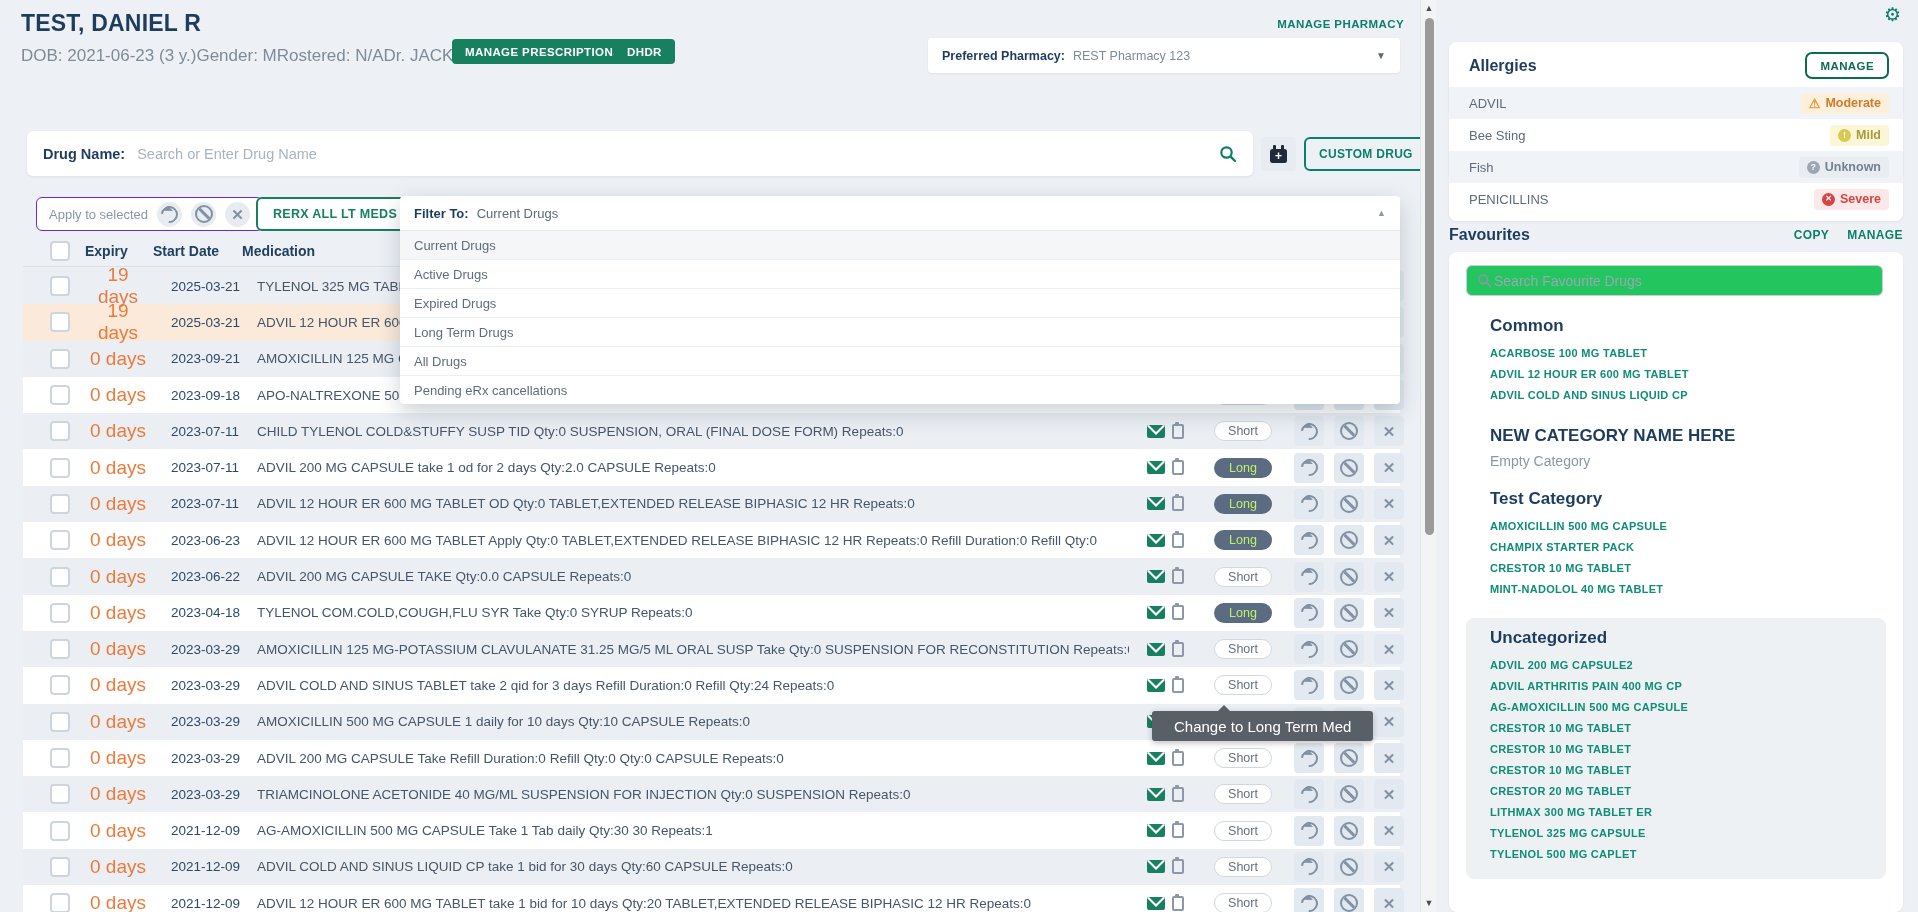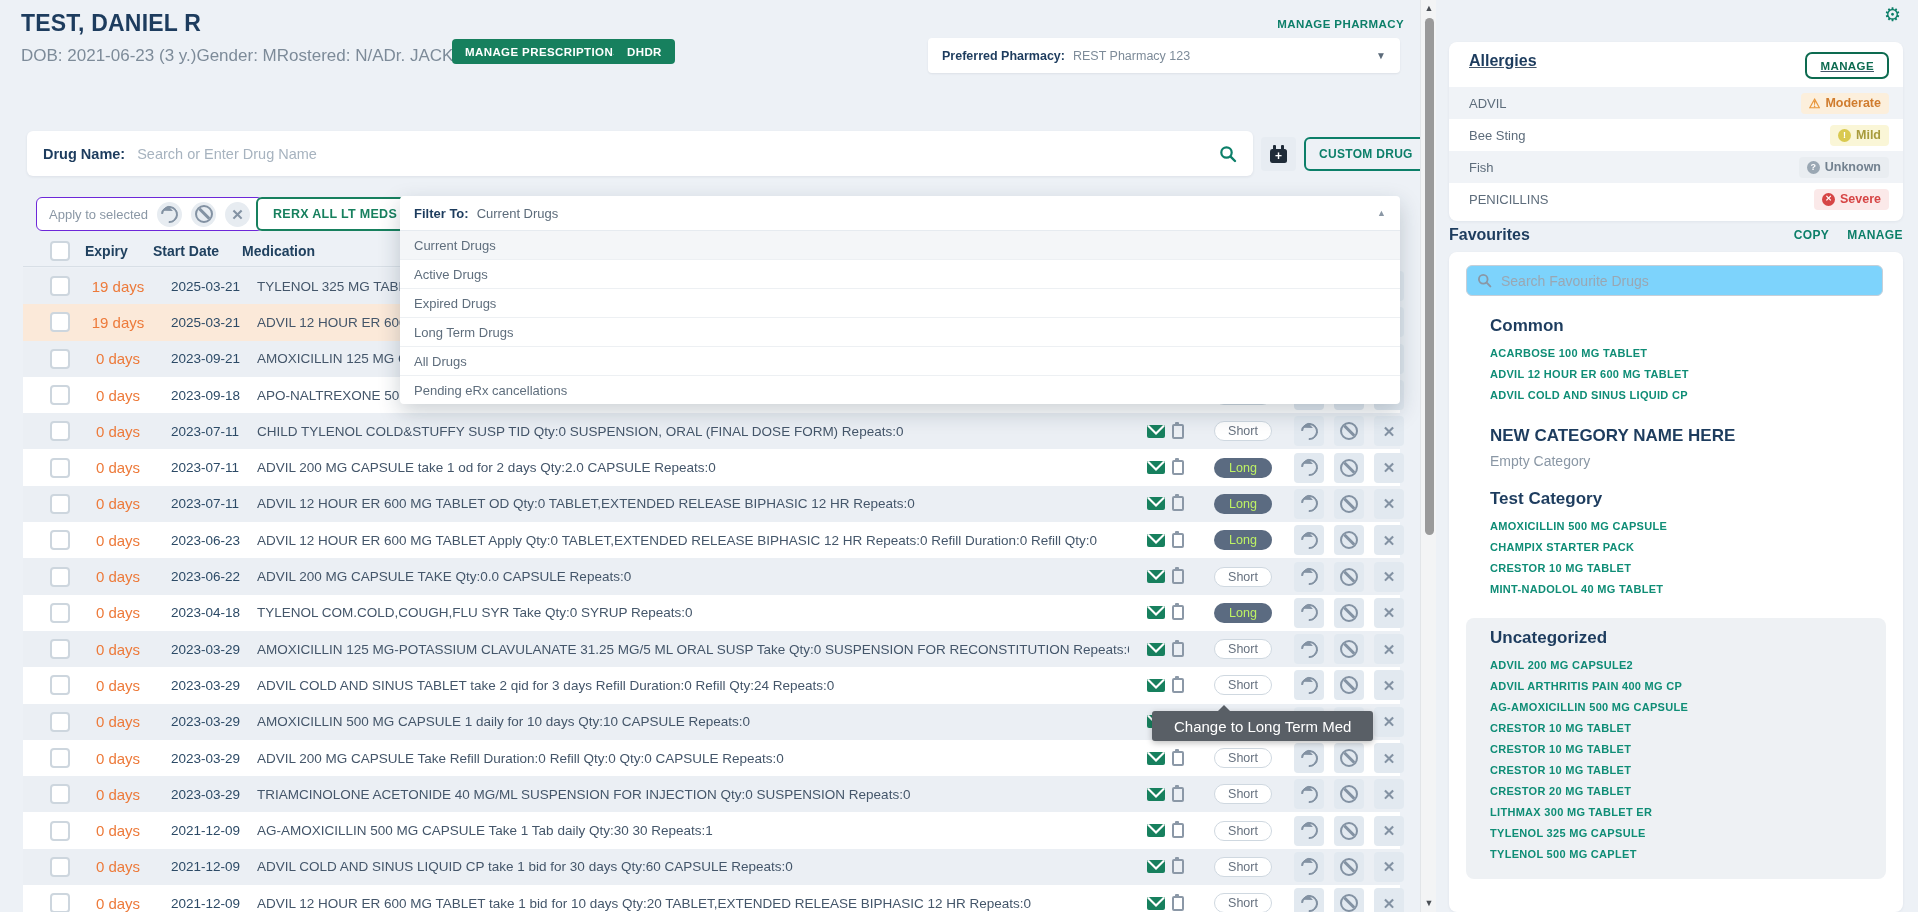--- a/index.html
+++ b/index.html
@@ -51,21 +51,21 @@
   .thead{position:absolute;left:23px;top:236px;width:1377px;height:31px;display:flex;align-items:center;
          border-bottom:1px solid #d8dfe6;box-sizing:border-box;font-weight:bold;color:#20415f;font-size:14px;}
   .cb{width:20px;height:20px;background:#fff;border:2px solid #cdd6de;border-radius:4px;box-sizing:border-box;flex:none;cursor:pointer;}
   .thead .cb{margin-left:27px;}
   .h-exp{margin-left:15px;width:68px;} .h-date{width:89px;}
   .tbody{position:absolute;left:23px;top:268px;width:1377px;}
   .trow{height:36.3px;display:flex;align-items:center;background:#fff;}
   .trow.stripe{background:#ebeff4;}
   .trow.peach{background:#fbe9d9;}
   .c-cb{margin-left:27px;}
-  .c-exp{margin-left:15px;width:66px;text-align:center;color:#ed7a3a;font-size:15px;flex:none;}
+  .c-exp{margin-left:15px;width:66px;text-align:center;color:#ed7a3a;font-size:19px;flex:none;}
   .c-date{margin-left:20px;width:80px;color:#2c4a66;font-size:13.5px;flex:none;}
   .c-med{margin-left:6px;width:872px;white-space:nowrap;overflow:hidden;font-size:13.5px;color:#44566a;flex:none;}
   .ic-env{margin-left:18px;width:18px;height:13px;background:#17805e;border-radius:2px;position:relative;overflow:hidden;flex:none;cursor:pointer;}
   .ic-env::before{content:"";position:absolute;left:2px;top:-7px;width:10px;height:10px;background:#17805e;border:2px solid #fff;transform:rotate(45deg);}
   .ic-clip{margin-left:7px;width:12px;height:15px;border:2px solid #8b98a7;border-radius:2px;position:relative;box-sizing:border-box;flex:none;cursor:pointer;}
   .ic-clip::before{content:"";position:absolute;top:-4px;left:1px;width:4px;height:4px;background:#8b98a7;border-radius:1px;}
   .badge{margin-left:30px;width:58px;height:20px;border-radius:12px;display:flex;align-items:center;justify-content:center;
          font-size:12.5px;box-sizing:border-box;flex:none;cursor:pointer;}
   .badge.short{background:#fff;border:1px solid #cfd8e0;color:#66717f;}
   .badge.long{background:#5b6b81;color:#bef264;}
@@ -81,21 +81,21 @@
            font-size:15px;display:flex;align-items:center;z-index:30;box-shadow:0 2px 6px rgba(0,0,0,.25);white-space:nowrap;}
   .tooltip::before{content:"";position:absolute;top:-6px;left:66px;border:6px solid transparent;border-bottom-color:#595f66;border-top:none;}
   
   .vscroll{position:absolute;left:1420px;top:0;width:16px;height:912px;background:#f3f4f5;border-left:1px solid #e2e5e8;box-sizing:border-box;}
   .vthumb{position:absolute;left:4px;top:18px;width:9px;height:517px;background:#9a9a9a;border-radius:5px;cursor:pointer;}
   .sarrow{position:absolute;left:0;width:16px;text-align:center;font-size:9px;color:#4a4f55;cursor:pointer;}
   .sarrow.up{top:3px;} .sarrow.down{top:898px;}
   
   .gear{position:absolute;left:1884px;top:5px;font-size:19px;color:#0c7f69;cursor:pointer;line-height:1;}
   .alg-card{position:absolute;left:1449px;top:42px;width:454px;background:#fff;border-radius:8px;box-shadow:0 1px 3px rgba(20,40,60,.06);padding-bottom:6px;}
-  .alg-head{display:flex;align-items:flex-start;justify-content:space-between;padding:10px 14px 8px 20px;text-decoration:underline;}
+  .alg-head{display:flex;align-items:center;justify-content:space-between;padding:10px 14px 8px 20px;}
   .alg-title{font-size:16px;font-weight:bold;color:#1d3c5e;}
   .btn-outline{border:2px solid #0d6b50;color:#0d6b50;background:#fff;font-weight:bold;font-size:11.5px;letter-spacing:.4px;
                height:27px;padding:0 13px;border-radius:7px;cursor:pointer;}
   .alg-row{height:32px;display:flex;align-items:center;justify-content:space-between;padding:0 14px 0 20px;font-size:13px;color:#5d6c7b;}
   .alg-row.stripe{background:#f0f3f7;}
   .sev{height:21px;border-radius:4px;padding:0 8px;display:flex;align-items:center;gap:5px;font-size:12.5px;font-weight:600;}
   .sev.moderate{background:#fcefdc;color:#d07c2e;}
   .sev.mild{background:#faf6d7;color:#a89b3d;}
   .sev.unknown{background:#e9edf1;color:#72818f;}
   .sev.severe{background:#fbe9e9;color:#d64545;}
@@ -104,21 +104,21 @@
   .sev-ic.mild{background:#d9c94f;}
   .sev-ic.unknown{background:#9aa7b3;}
   .sev-ic.severe{background:#d64545;font-size:8px;}
   .fav-title-row{position:absolute;left:1449px;top:226px;width:454px;display:flex;align-items:center;}
   .fav-title{font-size:16px;font-weight:bold;color:#1d3c5e;}
   .fav-links{margin-left:auto;display:flex;gap:18px;color:#0c7f69;font-weight:bold;font-size:12px;letter-spacing:.4px;}
   .fav-links span{cursor:pointer;}
   .fav-card{position:absolute;left:1449px;top:252px;width:454px;height:660px;background:#fff;border-radius:8px;
             box-shadow:0 1px 3px rgba(20,40,60,.06);box-sizing:border-box;overflow:hidden;}
   .fav-search{margin:13px 20px 0 17px;height:31px;border:1px solid #c6cfd8;border-radius:6px;display:flex;align-items:center;
-              padding:0 10px;gap:7px;box-sizing:border-box;background:#7dd3fc;}
+              padding:0 10px;box-sizing:border-box;background:#22c55e;}
   .fav-search input{border:none;outline:none;flex:1;font-size:14px;color:#44566a;font-family:inherit;background:transparent;}
   .fav-search input::placeholder{color:#9aa7b3;}
   .fav-body{padding:0 12px 0 41px;}
   .cat-h{margin-top:20px;font-size:17px;font-weight:bold;color:#1d3c5e;}
   .cat-items{margin-top:7px;}
   .fav-item{line-height:21px;font-size:11px;font-weight:bold;color:#0f8d76;letter-spacing:.3px;cursor:pointer;white-space:nowrap;}
   .empty-lab{margin-top:7px;font-size:14px;color:#8a97a5;}
   .uncat{margin:18px 0 0 -24px;width:420px;background:#eef1f4;border-radius:8px;padding:10px 0 14px 24px;box-sizing:border-box;}
   .uncat .cat-h{margin-top:0;}
 </style>

